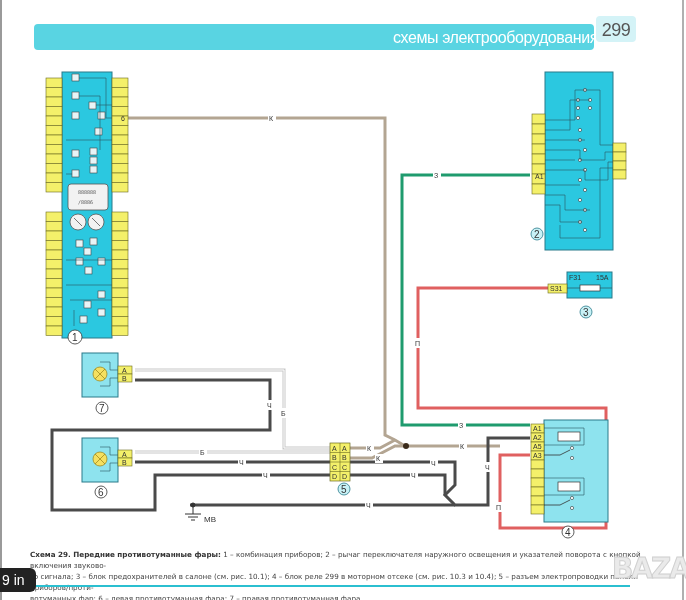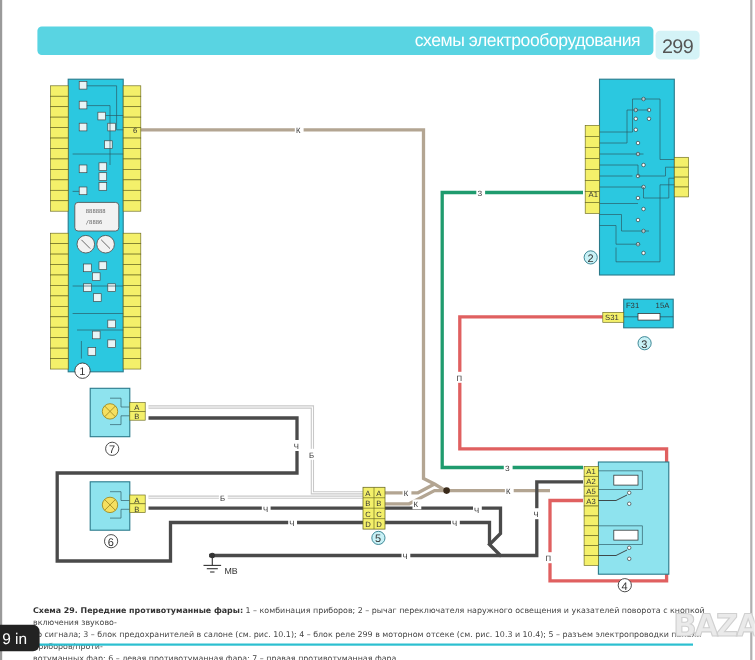--- a/index.html
+++ b/index.html
@@ -1,21 +1,21 @@
 <!DOCTYPE html>
 <html><head>
 <meta charset="utf-8">
 <style>
   html, body { margin:0; padding:0; background:#ffffff; }
   body { width:686px; height:600px; position:relative; overflow:hidden; font-family:"Liberation Sans", sans-serif; }
   .frame-left { position:absolute; left:0; top:0; width:2px; height:600px; background:#9a9a9a; }
   .frame-right { position:absolute; right:2px; top:0; width:2px; height:600px; background:#b0b0b0; }
   .banner-bar { position:absolute; left:34px; top:24px; width:560px; height:26px; background:#59d4e2; border-radius:4px; }
-  .banner-title { position:absolute; left:34px; top:24px; width:548px; height:26px; line-height:28px; text-align:right; color:#ffffff; font-size:16px; letter-spacing:-0.4px; }
-  .page-num { position:absolute; left:596px; top:28px; width:40px; height:26px; background:#d4f3f7; border-radius:4px; color:#555; font-size:18px; line-height:28px; text-align:center; letter-spacing:-0.5px; }
+  .banner-title { position:absolute; left:34px; top:24px; width:548px; height:26px; line-height:28px; text-align:right; color:#ffffff; font-size:16px; letter-spacing:-0.4px;padding-left:16px; }
+  .page-num { position:absolute; left:596px; top:16px; width:40px; height:26px; background:#d4f3f7; border-radius:4px; color:#555; font-size:18px; line-height:28px; text-align:center; letter-spacing:-0.5px; }
   svg#diagram { position:absolute; left:0; top:0; }
   .wire-label { font-family:"Liberation Sans", sans-serif; font-size:7px; fill:#333; }
   .pin-text { font-family:"Liberation Sans", sans-serif; font-size:7px; fill:#333; }
   .num-circle-text { font-family:"Liberation Sans", sans-serif; font-size:10px; fill:#333; }
   .caption { position:absolute; left:30px; top:549px; width:620px; font-size:7.2px; line-height:11px; color:#444; font-family:"DejaVu Sans", sans-serif; }
   .caption b { color:#333;margin-top:44px; }
   .caption-rule { position:absolute; left:30px; top:585px; width:600px; height:2px; background:#2bbfd0; }
   .badge { position:absolute; left:-8px; top:568px; width:44px; height:24px; background:#222; color:#fff; border-radius:6px; font-size:14px; line-height:24px; padding-left:10px; box-sizing:border-box; }
   .watermark { position:absolute; left:612px; top:552px; font-size:28px; font-weight:bold; color:#eaeaea; -webkit-text-stroke:1px #d0d0d0; letter-spacing:-2px; font-family:"DejaVu Sans", sans-serif; }
 </style>

